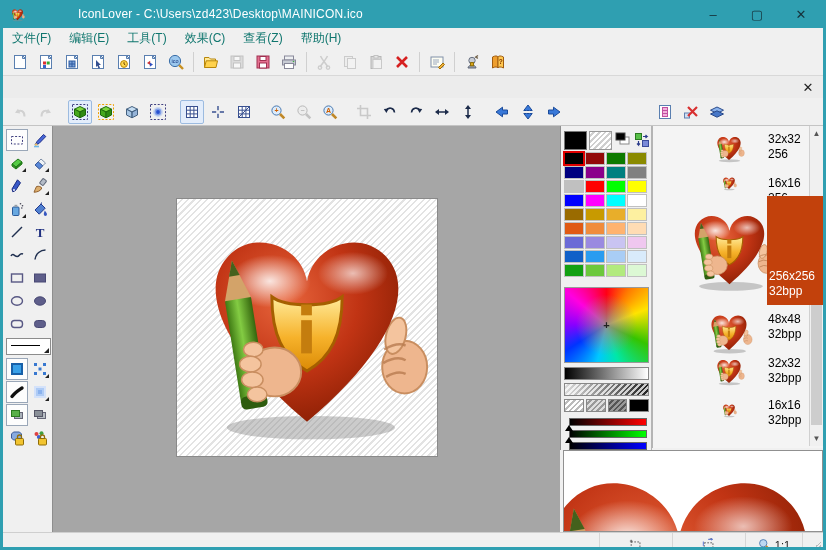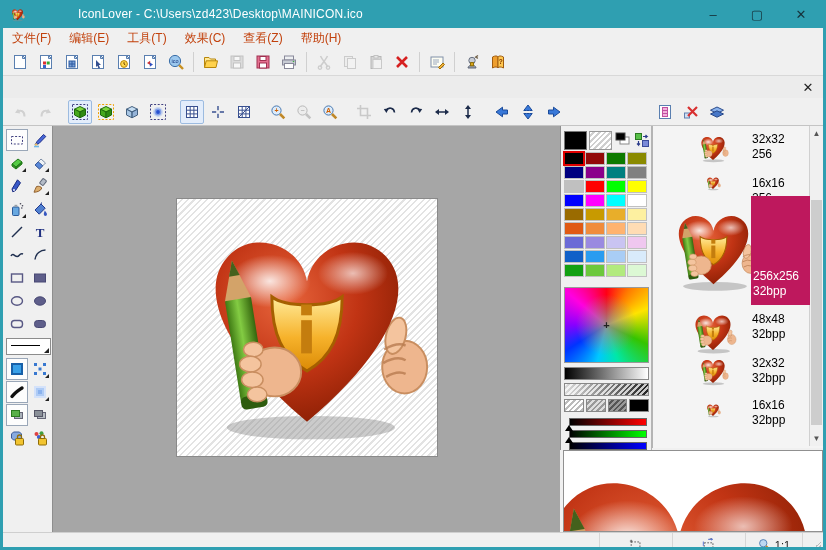--- a/index.html
+++ b/index.html
@@ -5,21 +5,21 @@
   html,body{margin:0;padding:0;background:#888;}
   .window{position:relative;width:826px;height:550px;background:#f0f0f0;box-sizing:border-box;
     border-left:3px solid #2f9fb1;border-right:3px solid #2f9fb1;border-bottom:3px solid #2f9fb1;
     font-family:"Liberation Sans",sans-serif;overflow:hidden;}
   
   .titlebar{position:absolute;left:0;top:0;width:820px;height:28px;background:#2f9fb1;display:flex;align-items:center;}
   .titlebar .logo{margin:0 6px 0 7px;display:flex;align-items:center;}
   .titlebar .title{color:#ffffff;font-size:12px;letter-spacing:.2px;flex:1;white-space:nowrap;overflow:hidden;margin-left:47px;}
   .winbtn{width:44px;height:28px;display:flex;align-items:center;justify-content:center;color:#16313a;font-size:13px;cursor:default;}
   
-  .menubar{position:absolute;left:0;top:28px;width:820px;height:20px;background:#f0f0f0;display:flex;align-items:center;font-size:12px;color:#c2410c;}
+  .menubar{position:absolute;left:0;top:28px;width:820px;height:20px;background:#f0f0f0;display:flex;align-items:center;font-size:12px;color:#0f766e;}
   .menu-item{padding:2px 9px;}
   
   .toolbar{position:absolute;left:0;width:820px;height:28px;background:#f0f0f0;display:flex;align-items:center;border-bottom:1px solid #d8d8d8;box-sizing:border-box;}
   .toolbar1{top:48px;}
   .toolbar2{top:98px;border-bottom:1px solid #c4c4c4;}
   .tbtn{width:24px;height:24px;margin:0 1px;display:flex;align-items:center;justify-content:center;border:1px solid transparent;border-radius:2px;background:transparent;padding:0;}
   .tbtn.pressed{background:#e3edfb;border-color:#9cbbe0;}
   .tbtn.disabled svg{filter:grayscale(1) opacity(.45);}
   .vsep{width:1px;height:20px;background:#d0d0d0;margin:0 4px;}
   .gap{width:8px;}
@@ -61,24 +61,24 @@
   .alpharow{position:absolute;left:3px;top:273px;width:85px;height:13px;display:flex;gap:2px;}
   .alpharow div{flex:1;border:1px solid #888;box-sizing:border-box;}
   .rgbbar{position:absolute;left:8px;width:78px;height:8px;border:1px solid #666;box-sizing:border-box;}
   .rbar{top:292px;background:linear-gradient(to right,#000,#f00);}
   .gbar{top:304px;background:linear-gradient(to right,#000,#0f0);}
   .bbar{top:316px;background:linear-gradient(to right,#000,#00f);}
   .marker{position:absolute;left:4px;width:0;height:0;border-left:4px solid transparent;border-right:4px solid transparent;border-bottom:6px solid #000;}
   .mk1{top:299px;} .mk2{top:311px;}
   
   .iconlist{position:absolute;left:649px;top:126px;width:171px;height:322px;background:#f4f4f4;border-left:1px solid #b4b4b4;box-sizing:border-box;overflow:hidden;}
-  .list-item{position:absolute;left:0;width:156px;}
+  .list-item{position:absolute;left:16px;width:156px;}
   .thumb{position:absolute;display:flex;align-items:center;justify-content:center;}
   .ilabel{position:absolute;left:99px;width:58px;font-size:12px;color:#000;line-height:15px;}
-  .selblock{position:absolute;left:98px;top:72px;width:59px;height:105px;background:#be185d;}
+  .selblock{position:absolute;left:98px;top:72px;width:59px;height:105px;background:#c2410c;}
   .selblock .ilabel{position:absolute;left:2px;bottom:6px;color:#fff;}
   .vscroll{position:absolute;right:0;top:0;width:14px;height:320px;background:#f0f0f0;border-left:1px solid #d0d0d0;box-sizing:border-box;}
   .vscroll .arr{position:absolute;left:0;width:13px;height:15px;display:flex;align-items:center;justify-content:center;font-size:8px;color:#555;background:#f0f0f0;}
   .vscroll .thumbbar{position:absolute;left:1px;width:11px;top:74px;height:225px;background:#cdcdcd;}
   
   .preview{position:absolute;left:560px;top:450px;width:260px;height:82px;background:#fff;border:1px solid #909090;box-sizing:border-box;overflow:hidden;}
   .preview svg{position:absolute;left:-60px;top:-23px;}
   
   .statusbar{position:absolute;left:0;top:532px;width:820px;height:25px;background:#f0f0f0;border-top:1px solid #cfcfcf;display:flex;box-sizing:border-box;font-size:11px;color:#222;}
   .scell{height:100%;display:flex;align-items:center;justify-content:center;gap:3px;border-left:1px solid #d6d6d6;box-sizing:border-box;}

